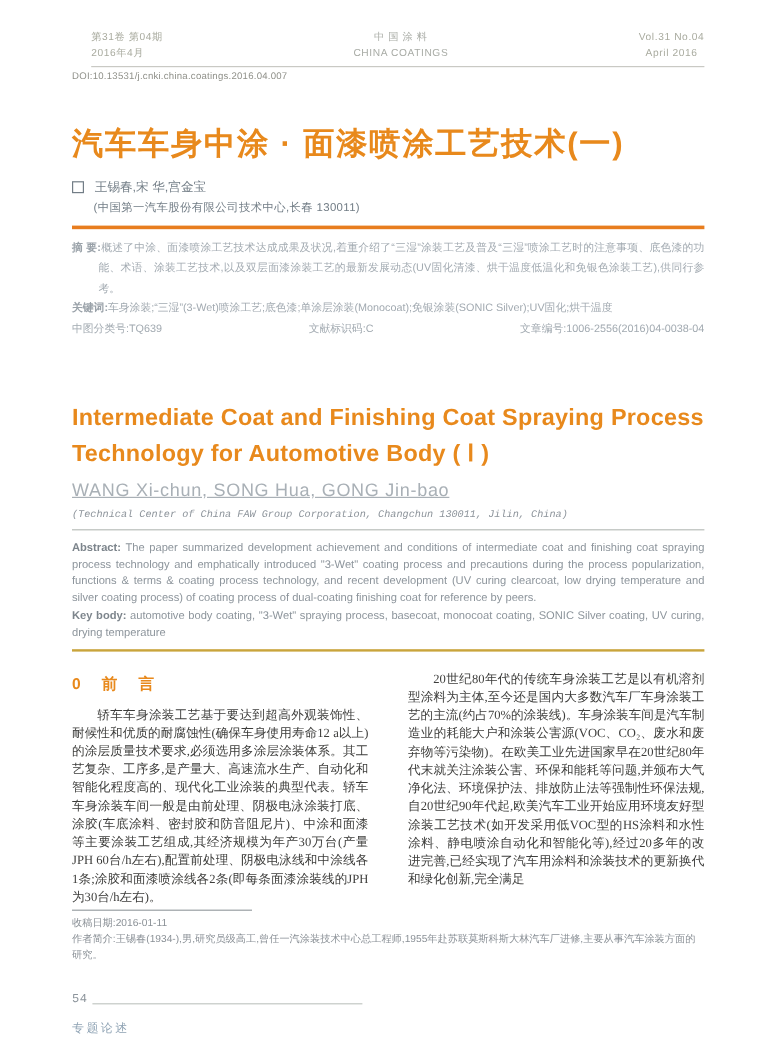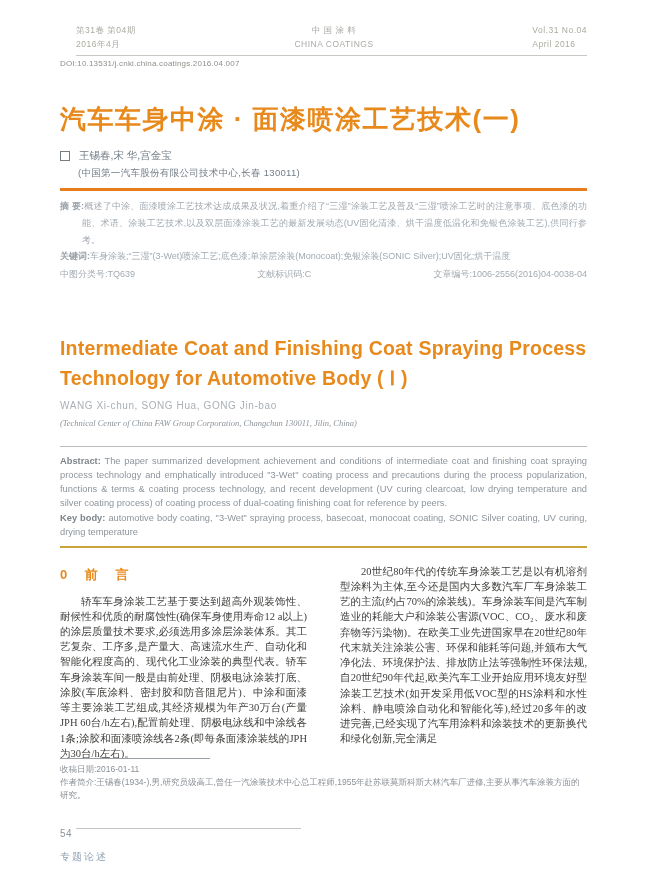--- a/index.html
+++ b/index.html
@@ -10,43 +10,43 @@
   }
   .page{position:relative;width:645px;height:876px;background:#fff;}
   .content{padding:24px 58px 0 60px;}
 
   
   .jheader{display:flex;justify-content:space-between;align-items:flex-start;
     font-size:8.5px;line-height:1.6;color:#a9ab9f;letter-spacing:.5px;
     border-bottom:1px solid #c9c9c4;padding-bottom:4px;margin-left:16px;}
   .jheader .col{white-space:nowrap;}
   .jheader .center{text-align:center;color:#a9aca6;}
-  .jheader .right{text-align:left;}
+  .jheader .right{text-align:center;}
   .doi{margin-top:3px;font-size:8px;color:#8f9089;letter-spacing:.2px;}
 
   
   .title-cn{margin-top:36px;font-size:26px;font-weight:bold;color:#e8891c;
     letter-spacing:1.5px;line-height:1.2;}
   .authors-row{margin-top:14px;display:flex;align-items:center;font-size:10.5px;color:#727d86;}
   .sq{display:inline-block;width:8px;height:8px;border:1px solid #727d86;margin-right:9px;flex:0 0 auto;}
   .affil-cn{margin-top:4px;margin-left:18px;font-size:9.5px;color:#727d86;letter-spacing:.3px;}
   .rule-orange{margin-top:8px;height:3px;background:#e87d1e;}
 
   
   .abs-cn{margin-top:7px;font-size:9px;line-height:1.85;color:#a2aab1;text-align:justify;}
   .abs-cn .hang{margin-left:14px;padding-left:22px;text-indent:-22px;}
   .abs-cn .kw{margin-left:14px;margin-top:1px;}
   .abs-cn b{font-weight:bold;color:#9aa2a9;}
   .clc-row{display:flex;justify-content:space-between;font-size:9px;color:#a2aab1;margin-top:1px;}
 
   
   .title-en{margin-top:50px;font-size:19.5px;font-weight:bold;color:#e8891c;line-height:1.55;letter-spacing:.2px;}
-  .authors-en{margin-top:7px;font-size:10px;color:#a9b0b6;letter-spacing:.6px;}
+  .authors-en{margin-top:7px;font-size:15px;color:#a9b0b6;letter-spacing:.6px;text-decoration:underline;}
   .affil-en{margin-top:7px;font-size:8.5px;font-style:italic;color:#8d949b;
-    font-family:Liberation Serif, serif;padding-bottom:18px;border-bottom:1px solid #b9bdba;}
+    font-family:Liberation Mono, monospace;padding-bottom:7px;border-bottom:1px solid #b9bdba;}
 
   
   .abs-en{margin-top:7px;font-size:9.3px;line-height:1.52;color:#8d959c;text-align:justify;}
   .abs-en b{font-weight:bold;color:#7d858c;}
   .abs-en .kwp{margin-top:2px;}
   .rule-gold{margin-top:7px;height:2px;background:#c9a43b;}
 
   
   .cols{margin-top:16px;display:flex;gap:33px;}
   .col2{width:50%;font-size:10.5px;color:#3d3d3b;line-height:1.45;text-align:justify;
@@ -55,21 +55,21 @@
     margin:2px 0 9px 0;font-family:"Liberation Sans", sans-serif;}
   .para{text-indent:2em;}
 
   
   .footnote{position:absolute;left:60px;right:58px;top:758px;font-size:8.5px;
     color:#8a9096;line-height:1.55;}
   .fn-rule{width:150px;border-top:1px solid #9aa0a4;margin-bottom:4px;}
 
   
   .pfooter{position:absolute;left:60px;bottom:12px;}
-  .pnum-row{display:flex;align-items:flex-start;}
+  .pnum-row{display:flex;align-items:flex-end;font-family:Liberation Mono, monospace;}
   .pnum{font-size:10px;color:#8d959c;letter-spacing:.5px;}
   .pnum-line{width:225px;border-bottom:1px solid #c3c7c4;margin-left:4px;margin-bottom:2px;}
   .col-cn{margin-top:11px;font-size:10px;color:#8fa3b4;letter-spacing:2px;}
   .col-en{margin-top:1px;font-size:9px;color:#9aa1a8;letter-spacing:.3px;}
 </style>
 </head>
 <body>
 
 <div class="page">
   <div class="content">

